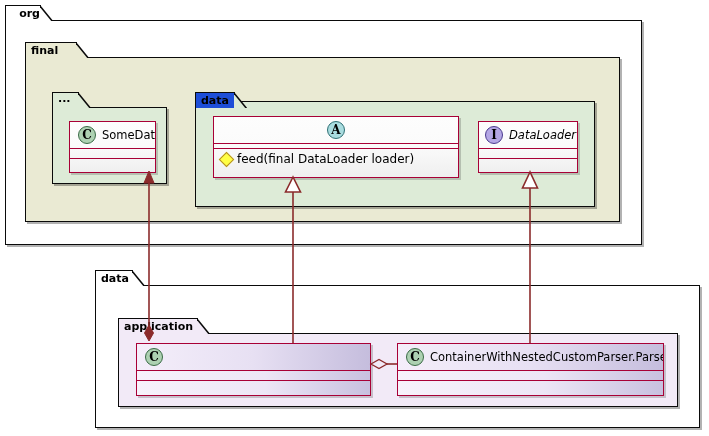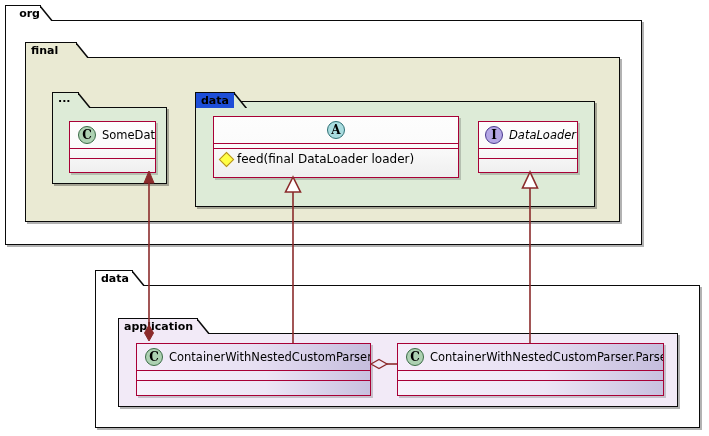--- a/index.html
+++ b/index.html
@@ -244,21 +244,20 @@
       <svg width="13" height="16" viewBox="0 0 13 16">
         <path d="M0,0 L13,16 L13,16 L0,16 Z" fill="#F2EAF7" stroke="none"></path>
         <path d="M0,0 L13,16" stroke="#0a0a0a" stroke-width="1.5" fill="none"></path>
       </svg>
     </span>
   </div>
 
   <div class="cls cls-purple" style="left:136px; top:343px; width:235px; height:53px;">
     <div class="cls-header purple-hdr">
       <span class="circ circ-C">C</span>
-      <span class="cls-name">ContainerWithNestedCustomParser</span>
     </div>
     <div class="cls-divider"></div>
     <div class="cls-compartment"></div>
     <div class="cls-divider"></div>
     <div class="cls-compartment"></div>
   </div>
 
   <div class="cls cls-purple" style="left:397px; top:343px; width:267px; height:53px;">
     <div class="cls-header purple-hdr">
       <span class="circ circ-C">C</span>

